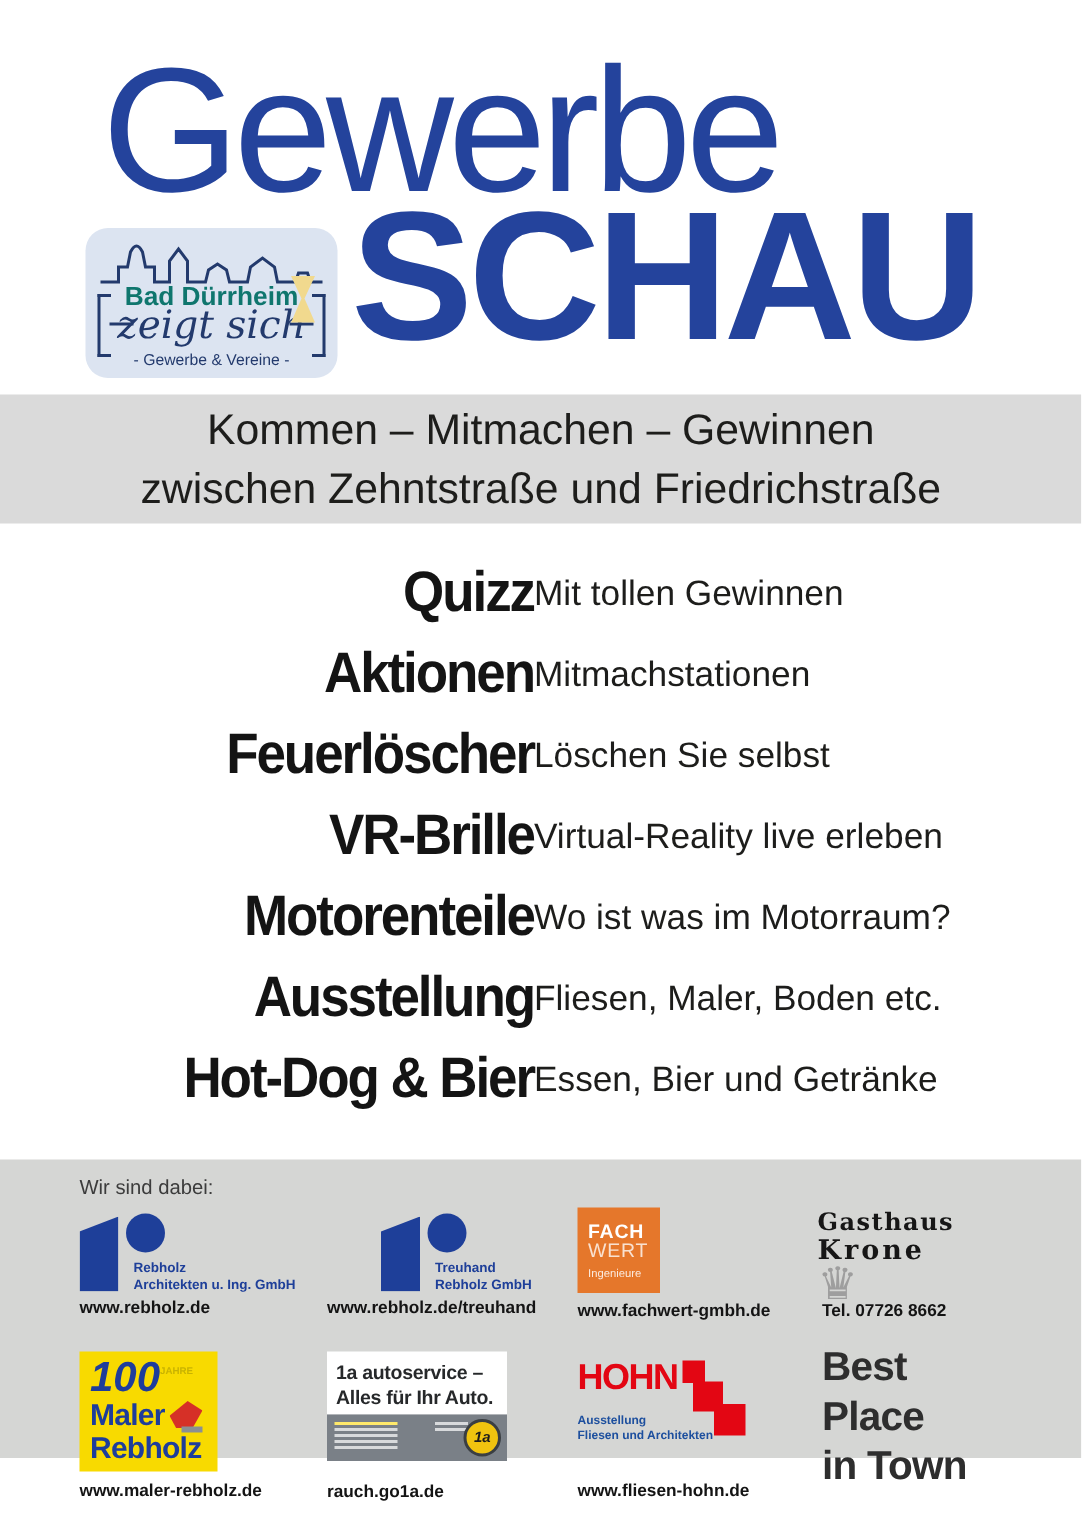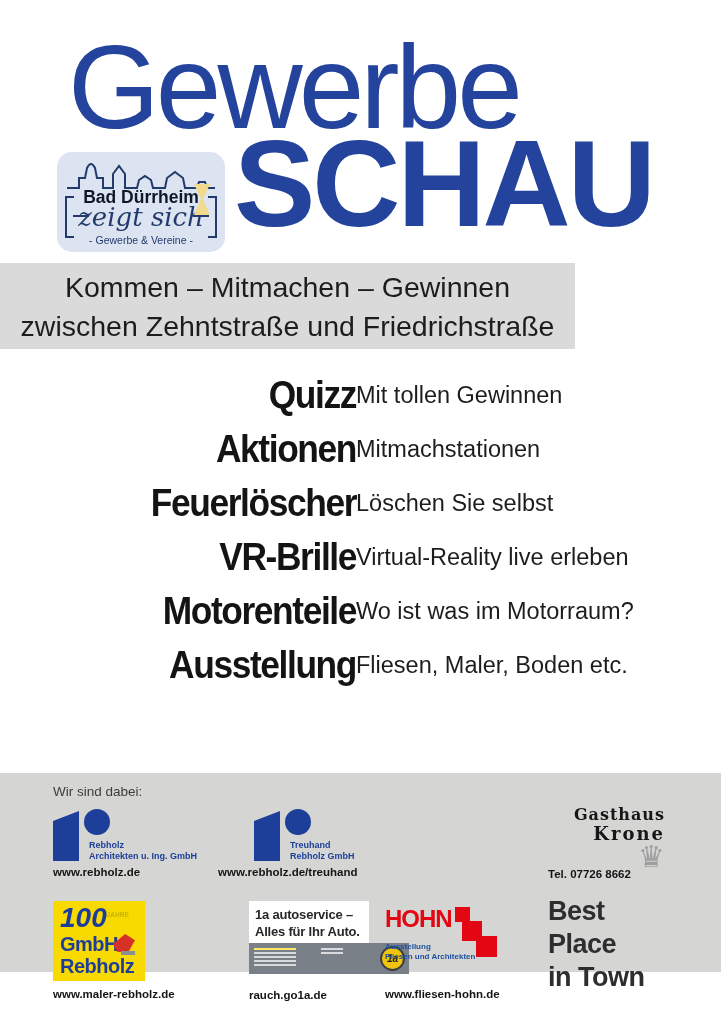--- a/index.html
+++ b/index.html
@@ -13,35 +13,35 @@
   .title1{position:absolute;top:26px;left:68px;font-size:118px;font-weight:400;
           letter-spacing:-4px;color:#24439c;line-height:1.05;}
   .title2{position:absolute;top:120px;left:234px;font-size:122px;font-weight:800;
           letter-spacing:-3px;color:#24439c;line-height:1.05;}
 
   
   .badge{position:absolute;top:152px;left:57px;width:168px;height:100px;
          background:#dce4f1;border-radius:15px;}
   .badge svg.skyline{position:absolute;top:4px;left:8px;}
   .badge .town{position:absolute;top:35px;left:0;width:100%;text-align:center;
-               font-size:17.5px;font-weight:bold;color:#0f172a;}
+               font-size:17.5px;font-weight:bold;color:#0f766e;}
   .badge .script{position:absolute;top:50px;left:0;width:100%;text-align:center;
                  font-family:"DejaVu Serif",serif;font-style:italic;font-size:26px;
                  color:#233a6d;}
   .badge .subtitle{position:absolute;top:82px;left:0;width:100%;text-align:center;
                    font-size:10.5px;color:#233a6d;}
   .bracket{position:absolute;top:44px;width:7px;height:38px;}
   .bracket.l{left:8px;border-left:2px solid #233a6d;border-top:2px solid #233a6d;border-bottom:2px solid #233a6d;}
   .bracket.r{right:8px;border-right:2px solid #233a6d;border-top:2px solid #233a6d;border-bottom:2px solid #233a6d;}
   .dash{position:absolute;top:63px;width:16px;height:2px;background:#233a6d;}
   .dash.l{left:16px;} .dash.r{right:16px;}
   .figure{position:absolute;top:32px;right:14px;}
 
   
-  .banner{position:absolute;top:263px;left:0;width:575px;height:86px;background:#dadada;
+  .banner{position:absolute;top:263px;left:0;width:721px;height:86px;background:#dadada;
           text-align:center;font-size:28.5px;line-height:39px;color:#1d1d1b;padding-top:5px;
           box-sizing:border-box;}
 
   
   .list{position:absolute;top:352px;left:0;width:700px;padding-top:16px;}
   .row{display:flex;align-items:center;height:54px;}
   .kw{display:inline-block;width:356px;text-align:right;font-size:38px;font-weight:800;
       letter-spacing:-1.5px;color:#141414;transform:scaleX(.93);transform-origin:right center;
       white-space:nowrap;}
   .desc{font-size:23.5px;color:#1d1d1b;white-space:nowrap;}
@@ -61,40 +61,40 @@
          color:#1e3f99;line-height:11px;white-space:nowrap;}
 
   
   .fwbox{position:relative;width:55px;height:57px;background:#e5772b;box-sizing:border-box;
          padding:9px 0 0 7px;color:#fff;line-height:13px;}
   .fw1{font-size:13px;font-weight:bold;letter-spacing:.5px;}
   .fw2{font-size:13px;font-weight:400;color:rgba(255,255,255,.78);letter-spacing:.5px;}
   .fw3{font-size:7.5px;color:rgba(255,255,255,.85);margin-top:2px;}
 
   
-  .krone-box{position:relative;width:120px;text-align:right;}
+  .krone-box{position:relative;width:120px;text-align:left;}
   .kr1{font-family:"DejaVu Serif",serif;font-weight:bold;font-size:16px;color:#161616;letter-spacing:1px;}
   .kr2{font-family:"DejaVu Serif",serif;font-weight:bold;font-size:18px;color:#161616;letter-spacing:2px;margin-top:-1px;}
   .crown{font-family:"DejaVu Sans",sans-serif;font-size:30px;color:#9e9e9e;line-height:30px;margin-top:-2px;}
 
   
   .mrbox{position:relative;width:92px;height:80px;background:#f8da00;box-sizing:border-box;
          padding:2px 0 0 7px;overflow:hidden;}
   .mr100{font-size:28px;font-weight:800;font-style:italic;color:#1e3d9b;line-height:30px;display:inline-block;}
   .mrjahre{font-size:6.5px;color:#c9b300;font-weight:bold;display:inline-block;vertical-align:top;margin-top:8px;}
   .mrline{font-size:20px;font-weight:bold;color:#1e3d9b;line-height:22px;letter-spacing:-.5px;}
   .painter{position:absolute;right:10px;top:33px;width:22px;height:18px;background:#d63027;
            clip-path:polygon(0 55%,55% 0,100% 35%,70% 100%,20% 100%);}
   .painter-leg{position:absolute;right:10px;top:50px;width:14px;height:4px;background:#8a8f94;}
 
   
   .onea-white{position:relative;width:120px;height:42px;background:#fff;box-sizing:border-box;
               padding:5px 0 0 6px;font-size:13px;font-weight:bold;color:#26282a;line-height:17px;
               letter-spacing:-.2px;white-space:nowrap;}
-  .onea-gray{position:relative;width:120px;height:31px;background:#7a8087;padding-left:40px;}
+  .onea-gray{position:relative;width:120px;height:31px;background:#7a8087;}
   .tline{height:2px;background:#d8dadc;margin-bottom:2px;}
   .tcol-l{position:absolute;left:5px;top:5px;width:42px;}
   .tcol-r{position:absolute;left:72px;top:5px;width:22px;}
   .tline.y{background:#ffe96a;}
   .roundel{position:absolute;right:4px;top:3px;width:21px;height:21px;border-radius:50%;
            background:#f0c30f;border:2px solid #3a3e42;text-align:center;
            font-size:10px;font-weight:bold;font-style:italic;color:#1c1c1c;line-height:21px;}
 
   
   .hohn-logo{position:relative;width:130px;height:58px;}
@@ -158,20 +158,24 @@
       <span class="desc">Virtual-Reality live erleben</span>
     </div>
     <div class="row">
       <span class="kw">Motorenteile</span>
       <span class="desc">Wo ist was im Motorraum?</span>
     </div>
     <div class="row">
       <span class="kw">Ausstellung</span>
       <span class="desc">Fliesen, Maler, Boden etc.</span>
     </div>
+    <div class="row">
+      <span class="kw">Hot-Dog &amp; Bier</span>
+      <span class="desc">Essen, Bier und Getränke</span>
+    </div>
   </div>
 
   <div class="sponsors">
     <div class="sp-heading">Wir sind dabei:</div>
 
     <div class="cell" style="left:53px;top:36px;">
       <div class="rlogo">
         <div class="pent"></div>
         <div class="rcircle"></div>
         <div class="rname">
@@ -187,42 +191,50 @@
         <div class="pent"></div>
         <div class="rcircle"></div>
         <div class="rname">
           <div>Treuhand</div>
           <div>Rebholz GmbH</div>
         </div>
       </div>
       <div class="site" style="top:57px;">www.rebholz.de/treuhand</div>
     </div>
 
+    <div class="cell" style="left:385px;top:32px;">
+      <div class="fwbox">
+        <div class="fw1">FACH</div>
+        <div class="fw2">WERT</div>
+        <div class="fw3">Ingenieure</div>
+      </div>
+      <div class="site" style="top:63px;">www.fachwert-gmbh.de</div>
+    </div>
 
     <div class="cell" style="left:545px;top:32px;">
       <div class="krone-box">
         <div class="kr1">Gasthaus</div>
         <div class="kr2">Krone</div>
         <div class="crown">♛</div>
       </div>
       <div class="site" style="top:63px;left:3px;">Tel. 07726 8662</div>
     </div>
 
     <div class="cell" style="left:53px;top:128px;">
       <div class="mrbox">
         <span class="mr100">100</span><span class="mrjahre">JAHRE</span>
-        <div class="mrline">GmbH</div>
+        <div class="mrline">Maler</div>
         <div class="mrline">Rebholz</div>
         <div class="painter"></div>
         <div class="painter-leg"></div>
       </div>
       <div class="site" style="top:87px;">www.maler-rebholz.de</div>
     </div>
 
-    <div class="cell" style="left:218px;top:128px;margin-left:31px;">
+    <div class="cell" style="left:218px;top:128px;">
       <div class="onea-white">
         <div>1a autoservice –</div>
         <div>Alles für Ihr Auto.</div>
       </div>
       <div class="onea-gray">
         <div class="tcol-l">
           <div class="tline y"></div>
           <div class="tline"></div>
           <div class="tline"></div>
           <div class="tline"></div>

